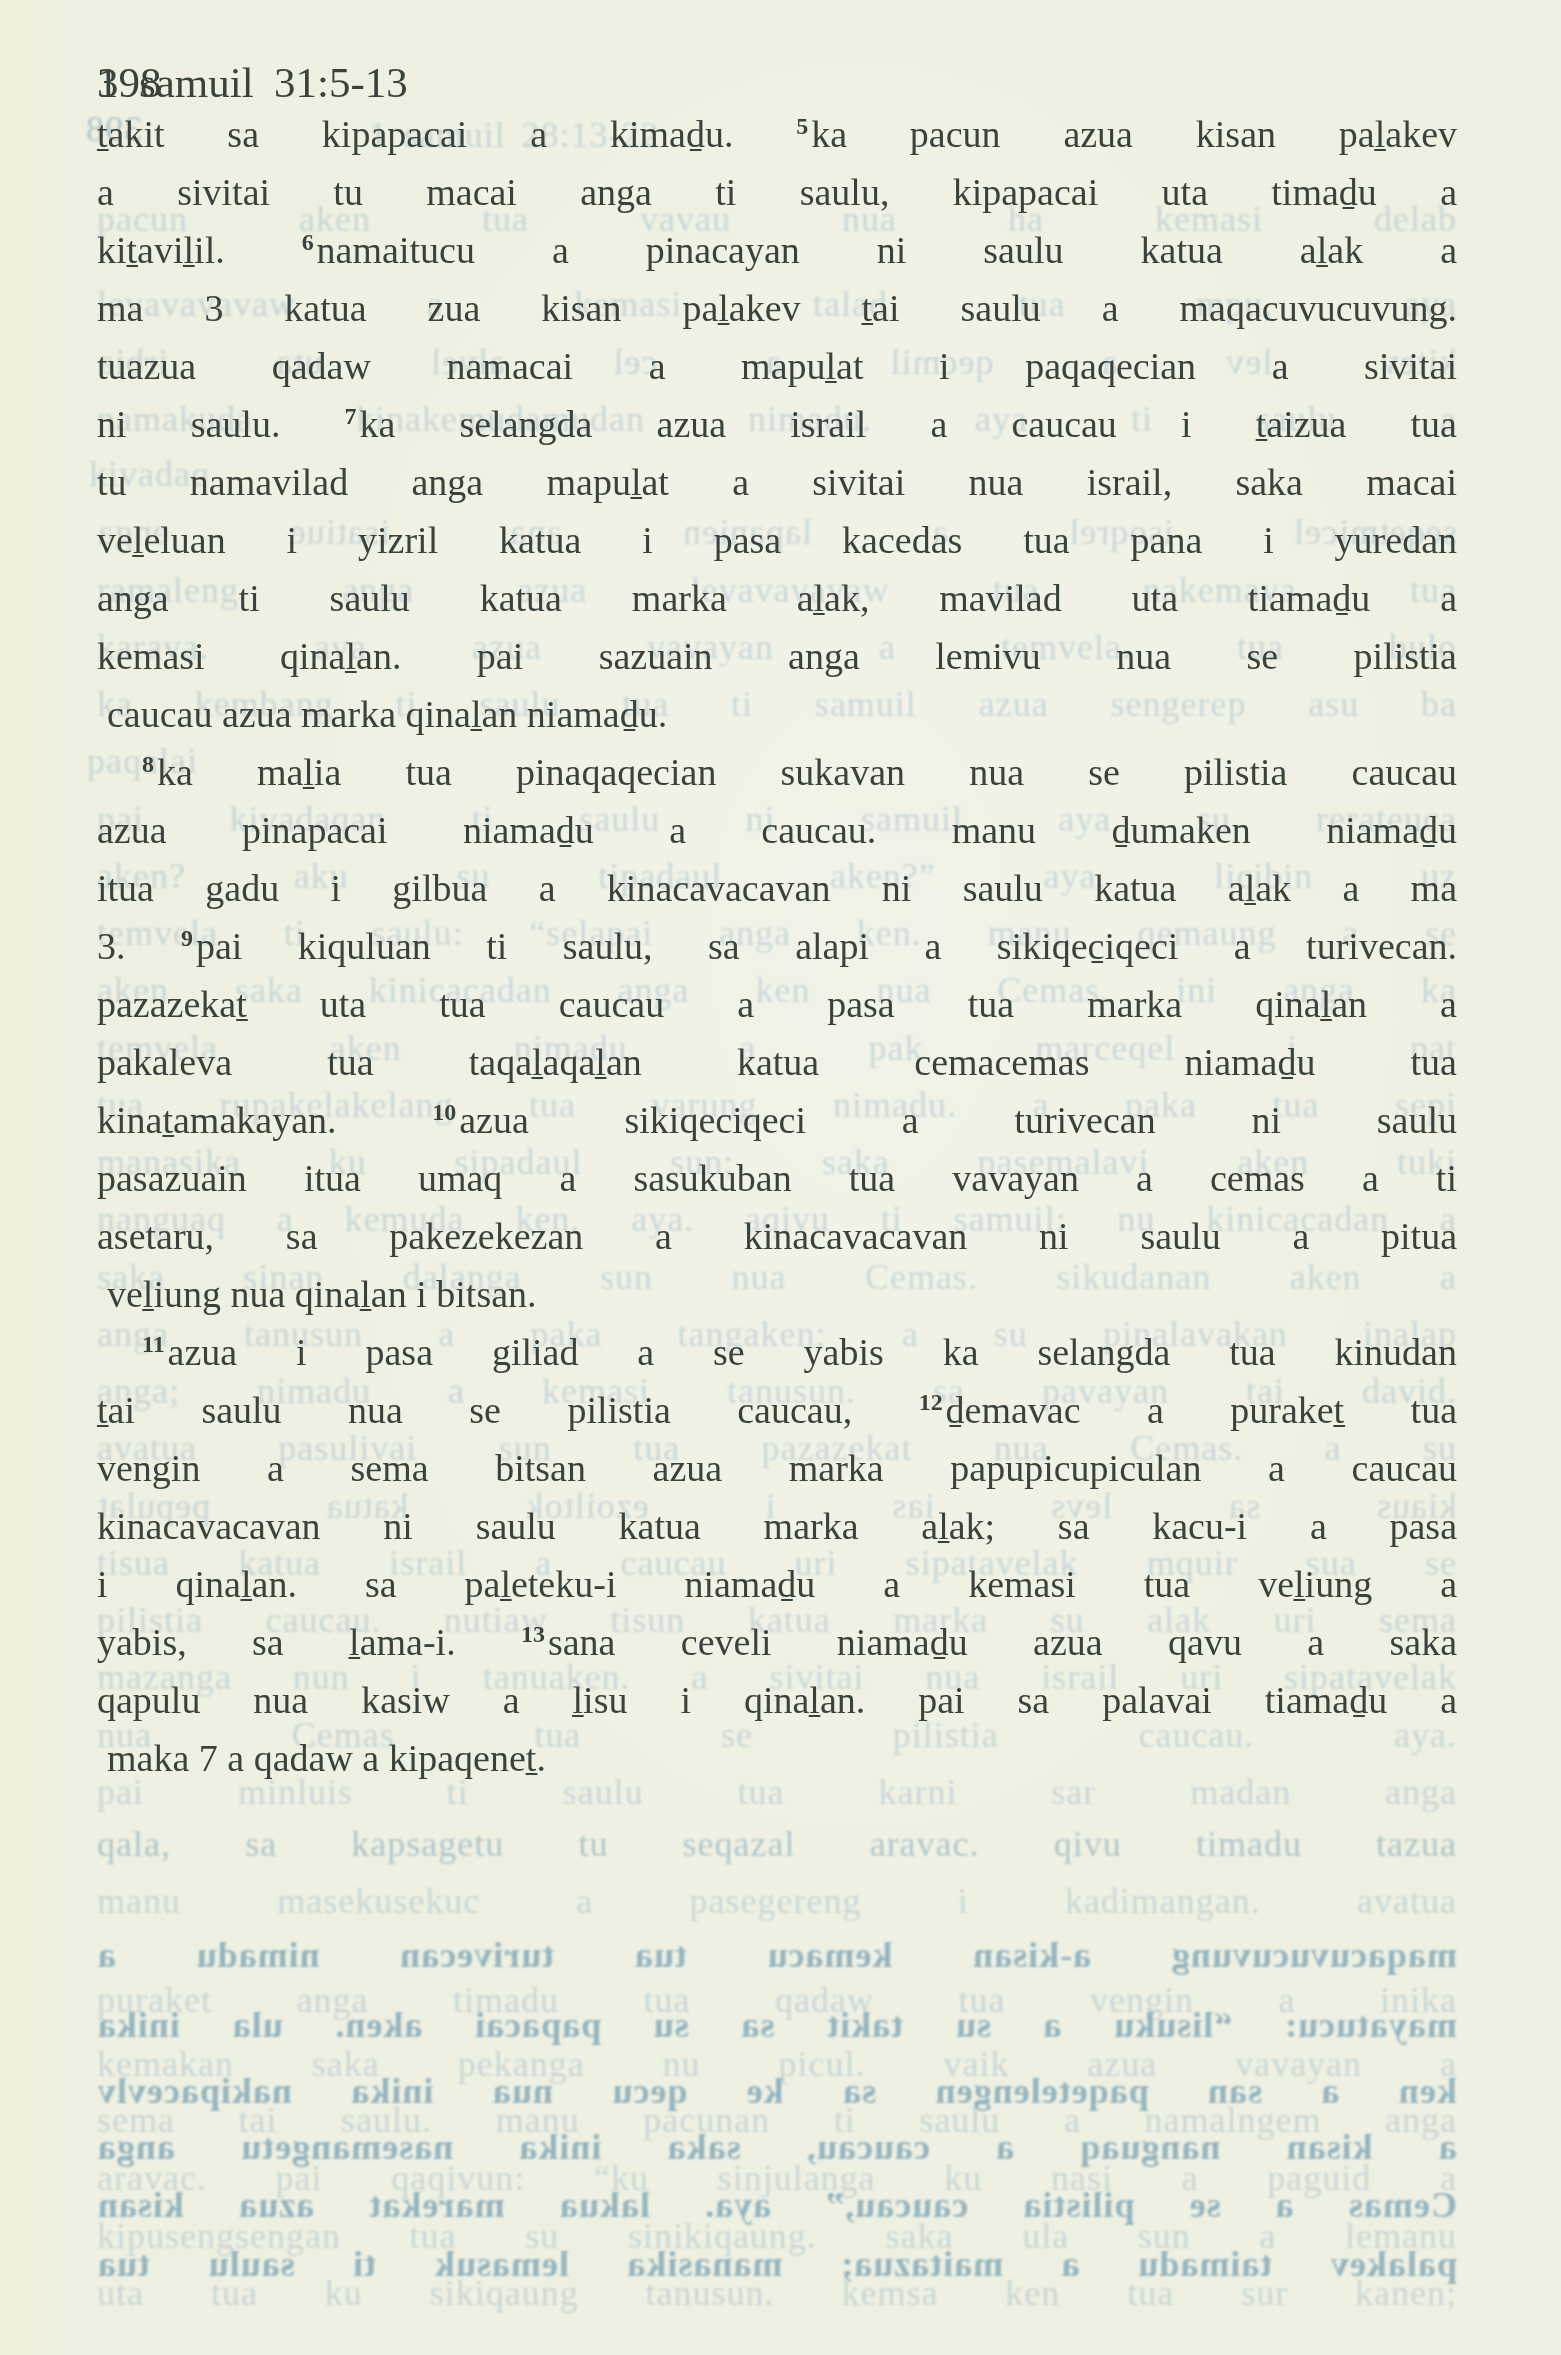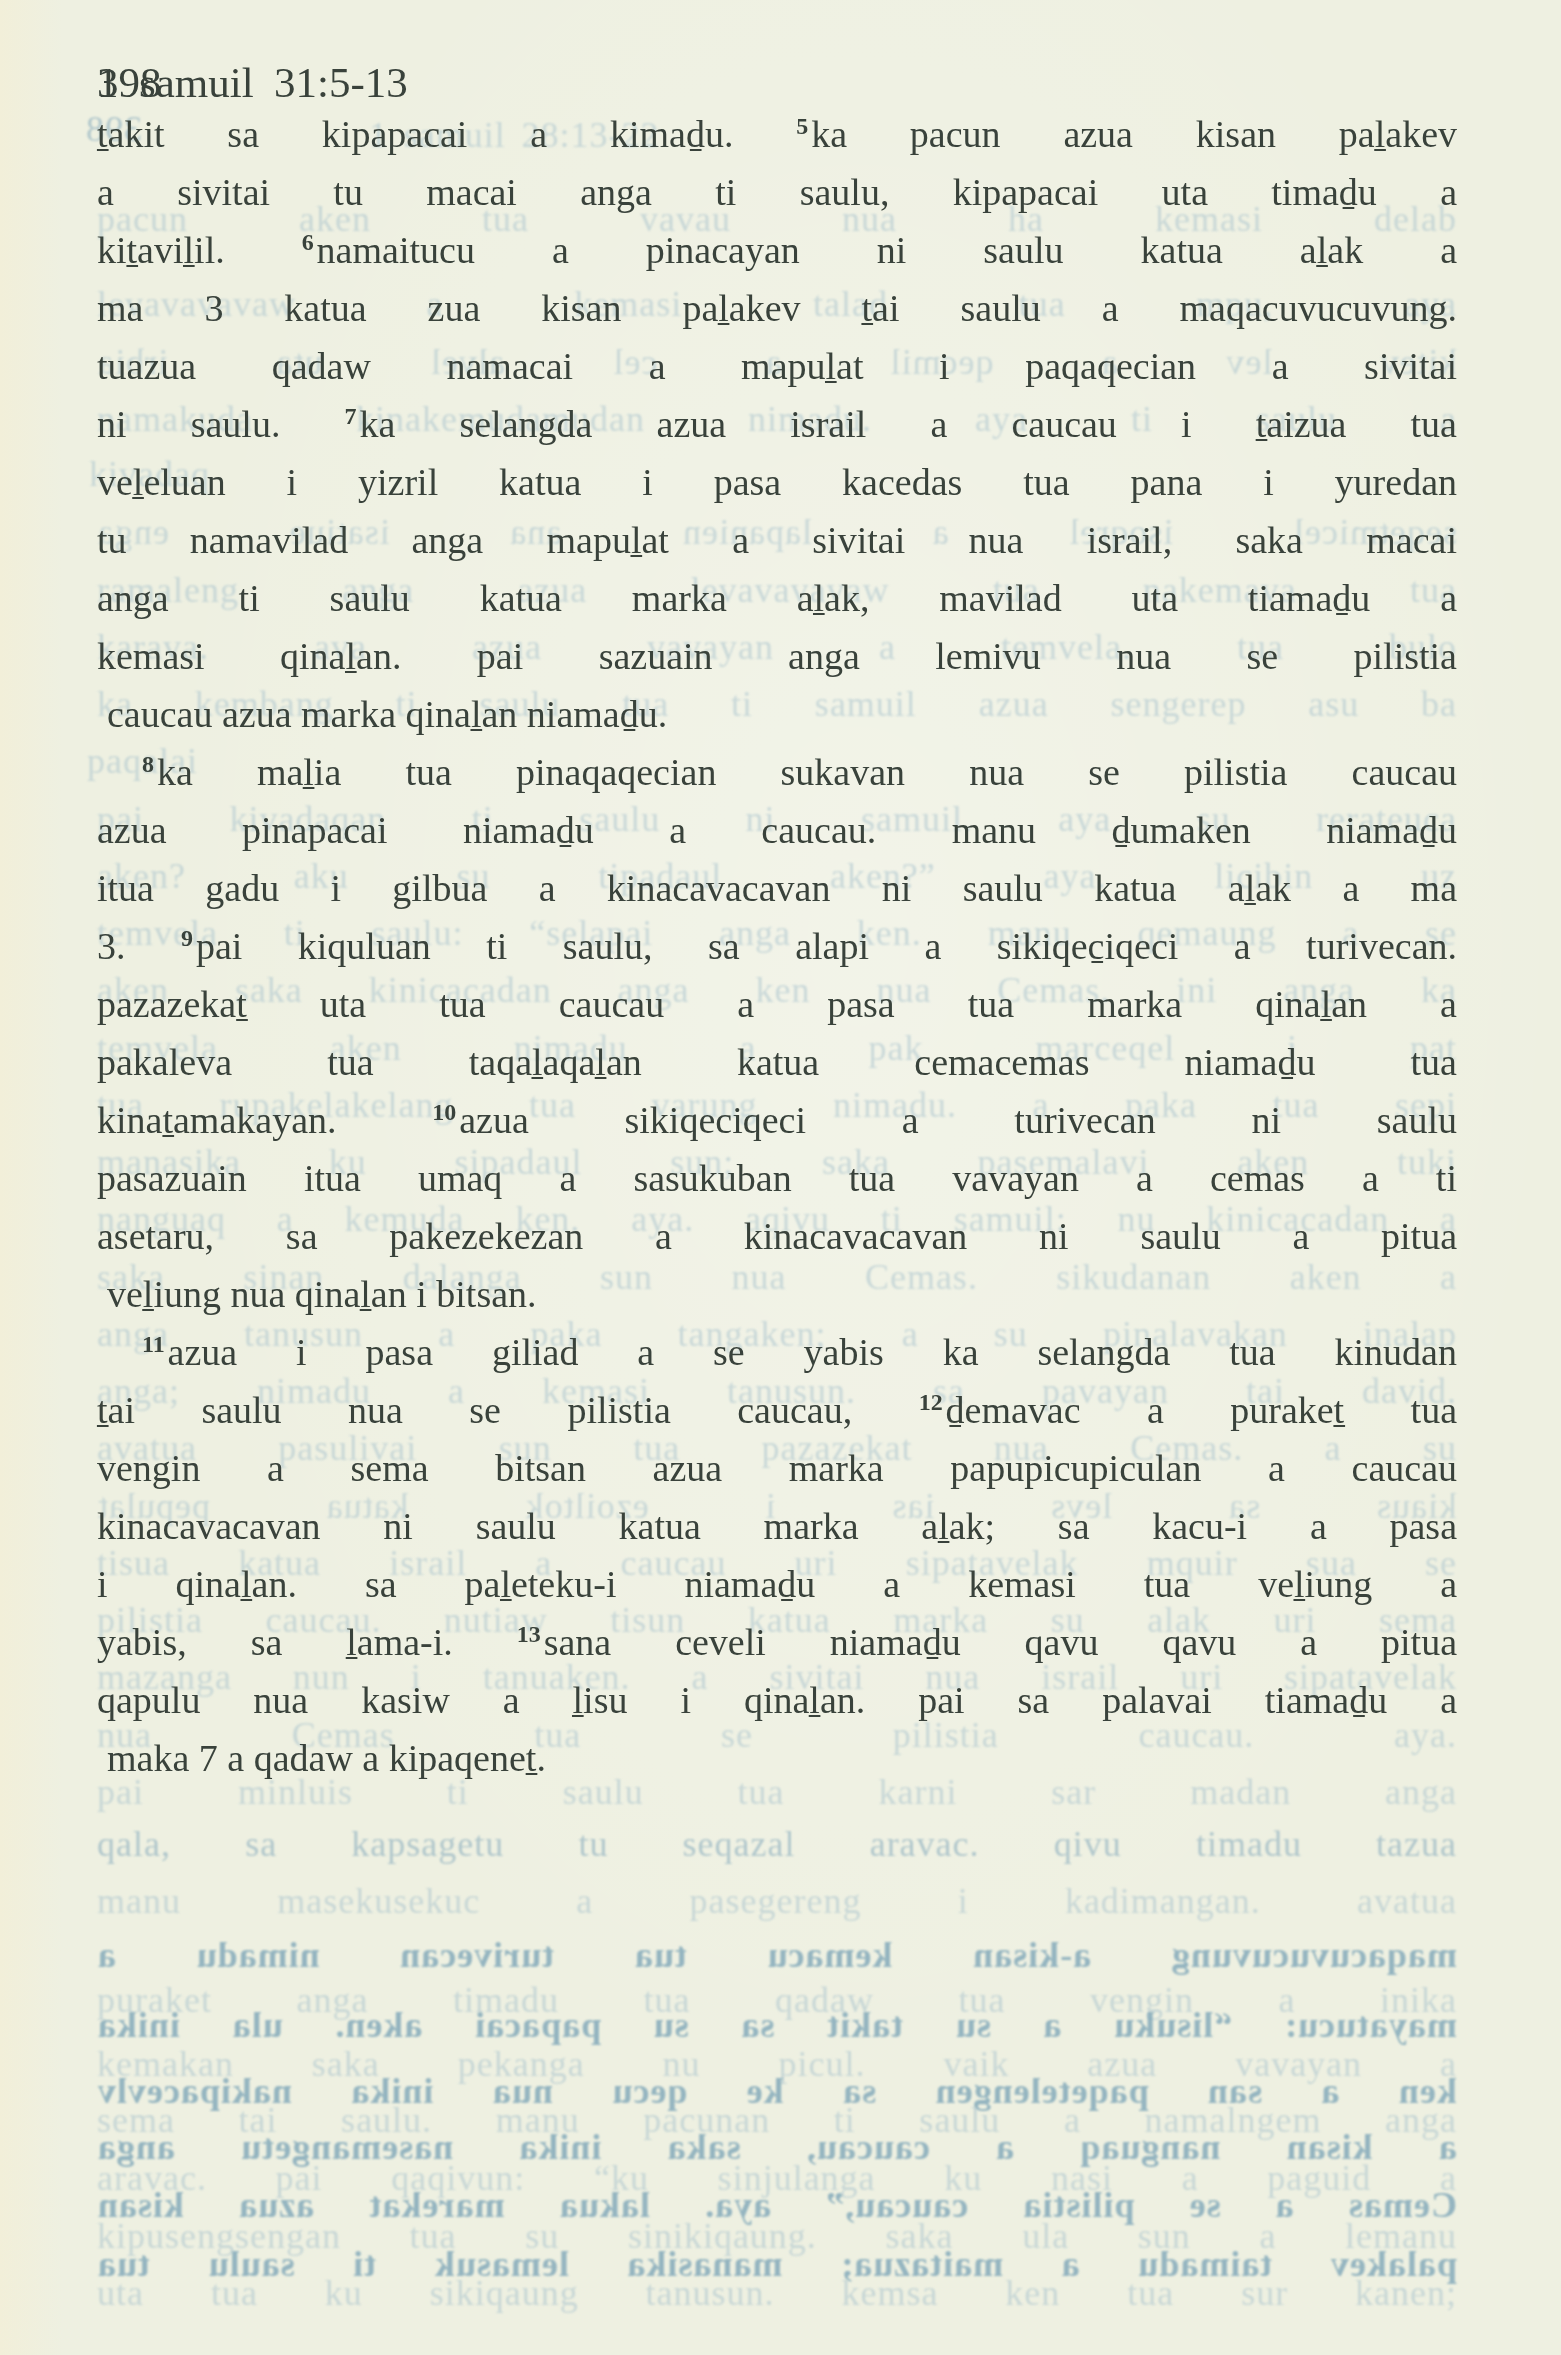--- a/index.html
+++ b/index.html
@@ -100,38 +100,38 @@
     <div class="heading">1 samuil 31:5-13</div>
   </div>
 
   <div class="body-text" id="body-lines">
       <div class="line"><span>ṯakit sa kipapacai a kimaḏu. </span><span class="vnum">5</span><span>ka pacun azua kisan paḻakev</span></div>
       <div class="line"><span>a sivitai tu macai anga ti </span><span class="b">saulu,</span><span> kipapacai uta timaḏu a</span></div>
       <div class="line"><span>kiṯaviḻil. </span><span class="vnum">6</span><span>namaitucu a pinacayan ni </span><span class="b">saulu</span><span> katua aḻak a</span></div>
       <div class="line"><span>ma 3 katua zua kisan paḻakev ṯai </span><span class="b">saulu</span><span> a maqacuvucuvung.</span></div>
       <div class="line"><span>tuazua qadaw namacai a mapuḻat i paqaqecian a sivitai</span></div>
       <div class="line"><span>ni </span><span class="b">saulu.</span><span> </span><span class="vnum">7</span><span>ka selangda azua </span><span class="b">israil</span><span> a caucau i ṯaizua tua</span></div>
+      <div class="line"><span>tu namavilad anga mapuḻat a sivitai nua </span><span class="b">israil,</span><span> saka macai</span></div>
       <div class="line"><span>veḻeluan i </span><span class="b">yizril</span><span> katua i pasa kacedas tua pana i </span><span class="b">yuredan</span></div>
-      <div class="line"><span>tu namavilad anga mapuḻat a sivitai nua </span><span class="b">israil,</span><span> saka macai</span></div>
       <div class="line"><span>anga ti </span><span class="b">saulu</span><span> katua marka aḻak, mavilad uta tiamaḏu a</span></div>
       <div class="line"><span>kemasi qinaḻan. pai sazuain anga lemivu nua se </span><span class="b">pilistia</span></div>
       <div class="line end"><span>caucau azua marka qinaḻan niamaḏu.</span></div>
       <div class="line indent"><span class="vnum">8</span><span>ka maḻia tua pinaqaqecian sukavan nua se </span><span class="b">pilistia</span><span> caucau</span></div>
       <div class="line"><span>azua pinapacai niamaḏu a caucau. manu ḏumaken niamaḏu</span></div>
       <div class="line"><span>itua gadu i </span><span class="b">gilbua</span><span> a kinacavacavan ni </span><span class="b">saulu</span><span> katua aḻak a ma</span></div>
       <div class="line"><span>3. </span><span class="vnum">9</span><span>pai kiquluan ti </span><span class="b">saulu,</span><span> sa alapi a sikiqec̱iqeci a turivecan.</span></div>
       <div class="line"><span>pazazekaṯ uta tua caucau a pasa tua marka qinaḻan a</span></div>
       <div class="line"><span>pakaleva tua taqaḻaqaḻan katua cemacemas niamaḏu tua</span></div>
       <div class="line"><span>kinaṯamakayan. </span><span class="vnum">10</span><span>azua sikiqeciqeci a turivecan ni </span><span class="b">saulu</span></div>
       <div class="line"><span>pasazuain itua umaq a sasukuban tua vavayan a cemas a ti</span></div>
       <div class="line"><span class="b">asetaru,</span><span> sa pakezekezan a kinacavacavan ni </span><span class="b">saulu</span><span> a pitua</span></div>
       <div class="line end"><span>veḻiung nua qinaḻan i </span><span class="b">bitsan.</span></div>
       <div class="line indent"><span class="vnum">11</span><span>azua i pasa </span><span class="b">giliad</span><span> a se </span><span class="b">yabis</span><span> ka selangda tua kinudan</span></div>
       <div class="line"><span>ṯai </span><span class="b">saulu</span><span> nua se </span><span class="b">pilistia</span><span> caucau, </span><span class="vnum">12</span><span>ḏemavac a purakeṯ tua</span></div>
       <div class="line"><span>vengin a sema </span><span class="b">bitsan</span><span> azua marka papupicupiculan a caucau</span></div>
       <div class="line"><span>kinacavacavan ni </span><span class="b">saulu</span><span> katua marka aḻak; sa kacu-i a pasa</span></div>
       <div class="line"><span>i qinaḻan. sa paḻeteku-i niamaḏu a kemasi tua veḻiung a</span></div>
-      <div class="line"><span class="b">yabis,</span><span> sa ḻama-i. </span><span class="vnum">13</span><span>sana ceveli niamaḏu qavu qavu a pitua</span></div>
+      <div class="line"><span class="b">yabis,</span><span> sa ḻama-i. </span><span class="vnum">13</span><span>sana ceveli niamaḏu azua qavu a saka</span></div>
       <div class="line"><span>qapulu nua kasiw a ḻisu i qinaḻan. pai sa palavai tiamaḏu a</span></div>
       <div class="line end"><span>maka 7 a qadaw a kipaqeneṯ.</span></div>
     </div>
 </div>
 
 
 </body></html>

